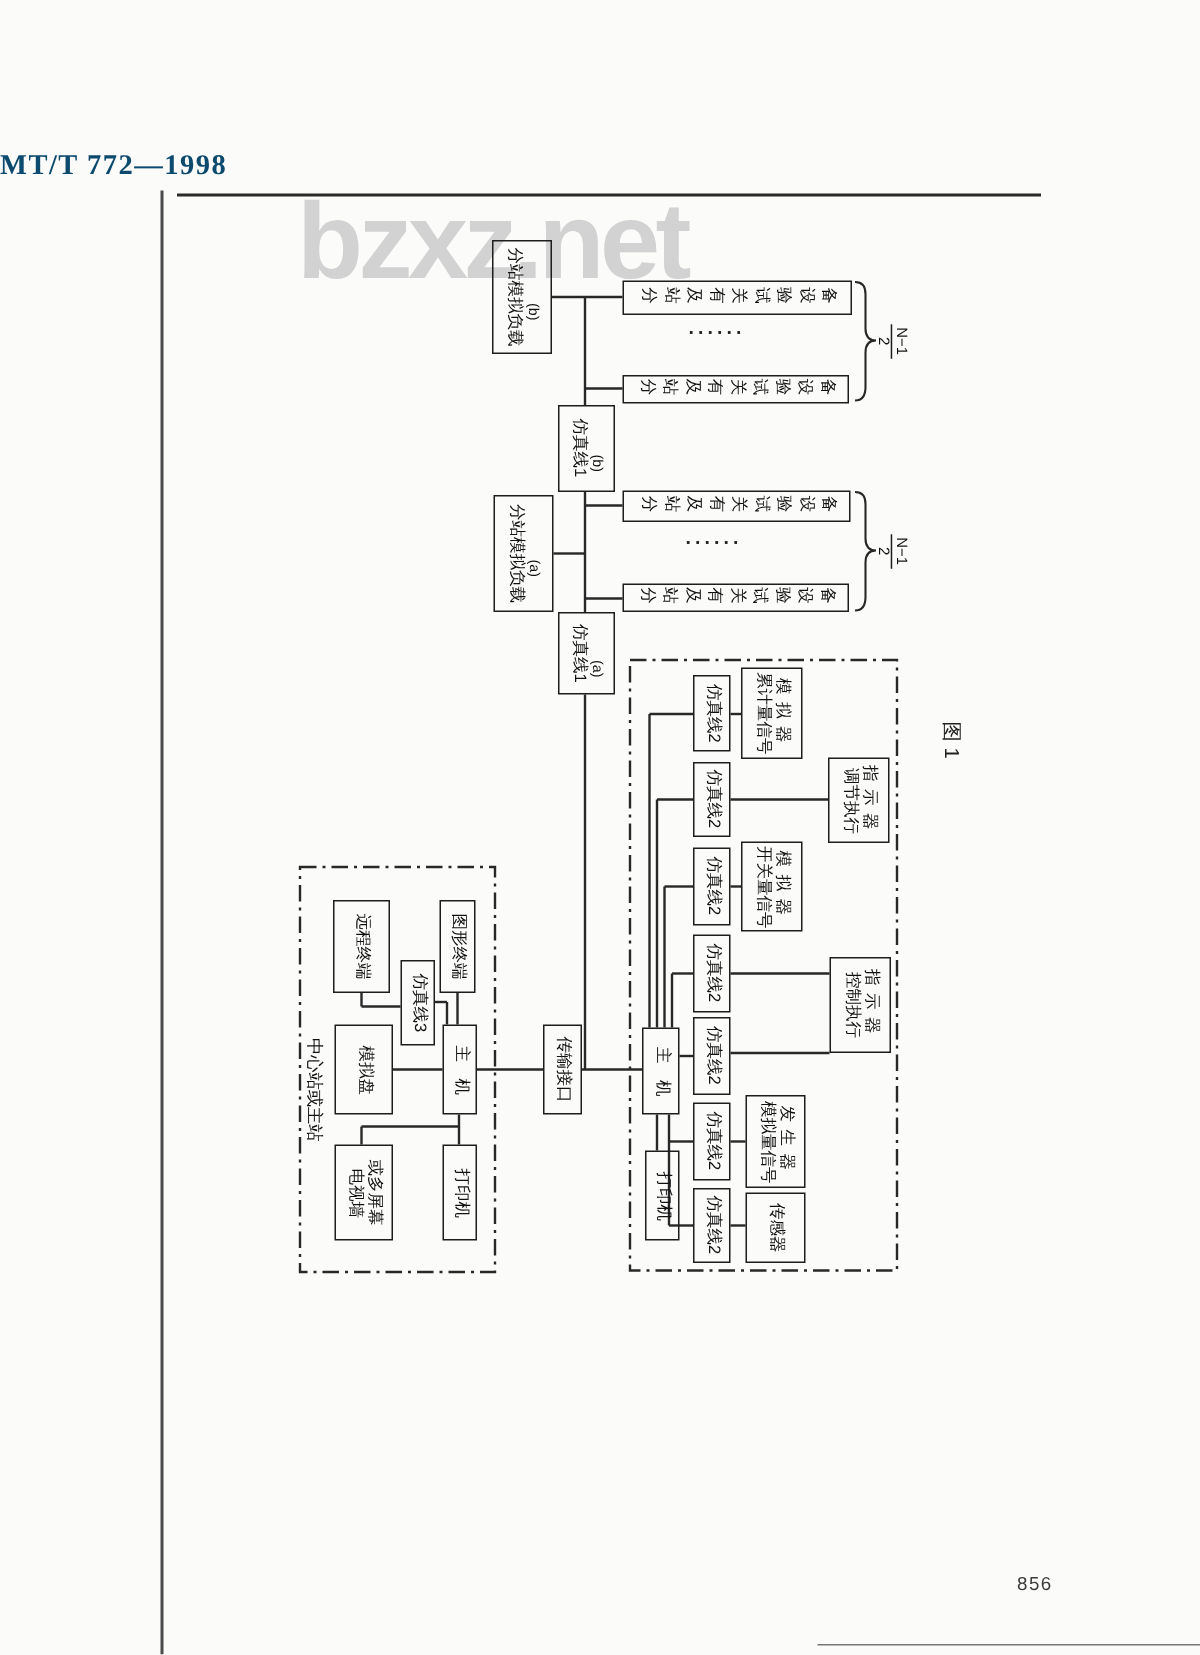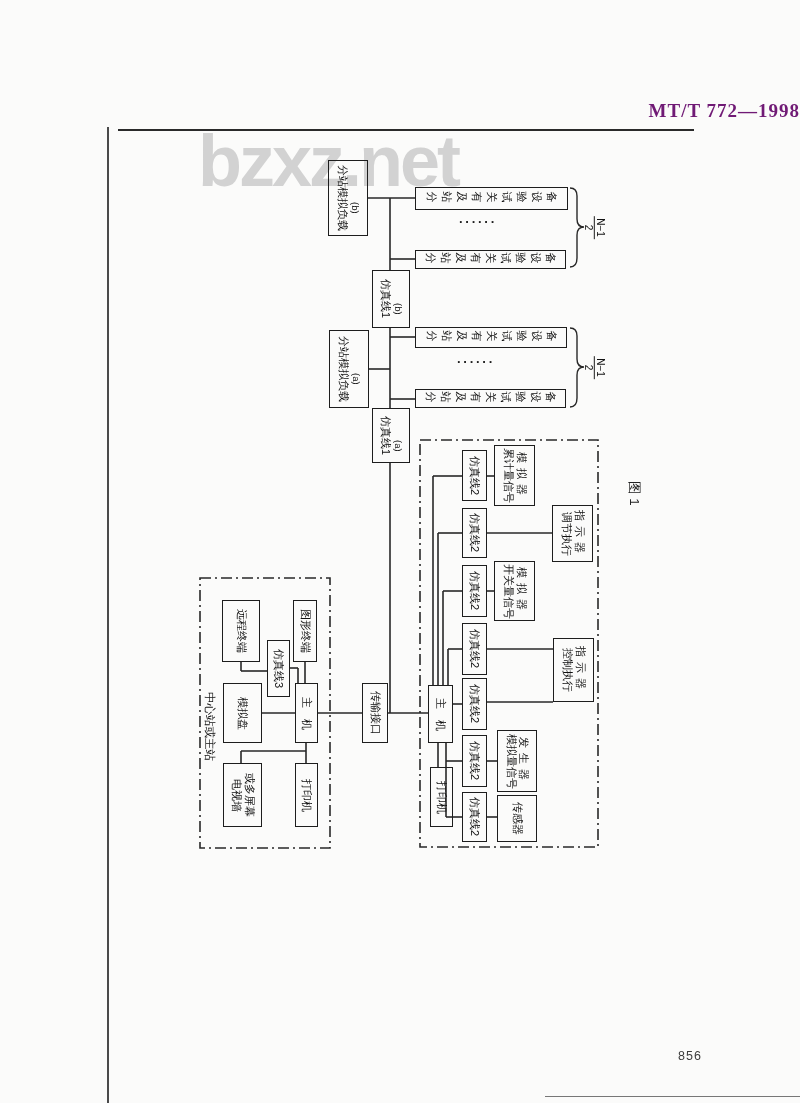--- a/index.html
+++ b/index.html
@@ -3,23 +3,23 @@
 <meta charset="utf-8">
 <style>
   html,body{margin:0;padding:0;}
   body{
     width:800px;height:1103px;position:relative;overflow:hidden;
     background:#fbfbfa;color:#222;
     font-family:"Liberation Sans",sans-serif;
   }
   
   .hdr{
-    position:absolute;left:0;top:100px;width:800px;text-align:right;
+    position:absolute;left:0;top:100px;width:800px;text-align:left;
     font-family:"Liberation Serif",serif;font-weight:bold;font-size:19px;
-    letter-spacing:1px;color:#701a75;
+    letter-spacing:1px;color:#0c4a6e;
   }
   .rule{position:absolute;left:118px;top:129px;width:576px;height:2px;background:#2a2a2a;}
   .edgeL{position:absolute;left:107px;top:127px;width:2px;height:976px;background:#4a4a4a;}
   .edgeB{position:absolute;left:545px;top:1096px;width:255px;height:1px;background:#777;}
   
   .wm{
     position:absolute;left:198px;top:120px;z-index:1;
     font-size:72px;font-weight:bold;letter-spacing:-3px;color:#d2d2d2;
     font-family:"Liberation Sans",sans-serif;white-space:nowrap;
   }

